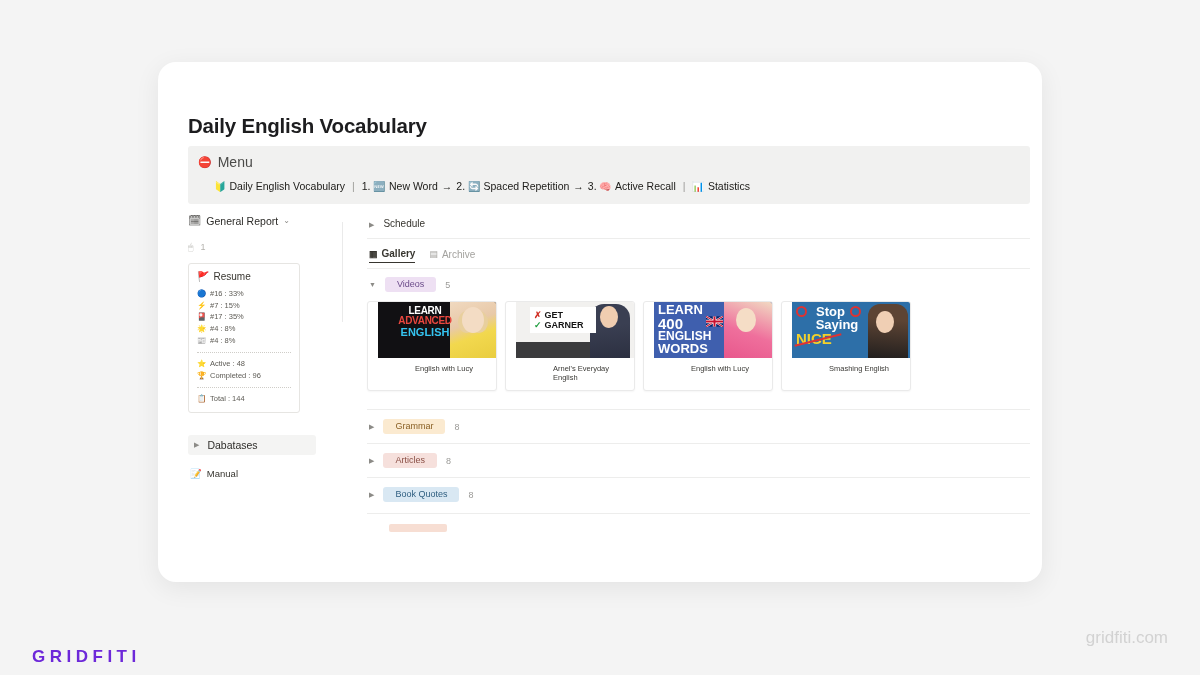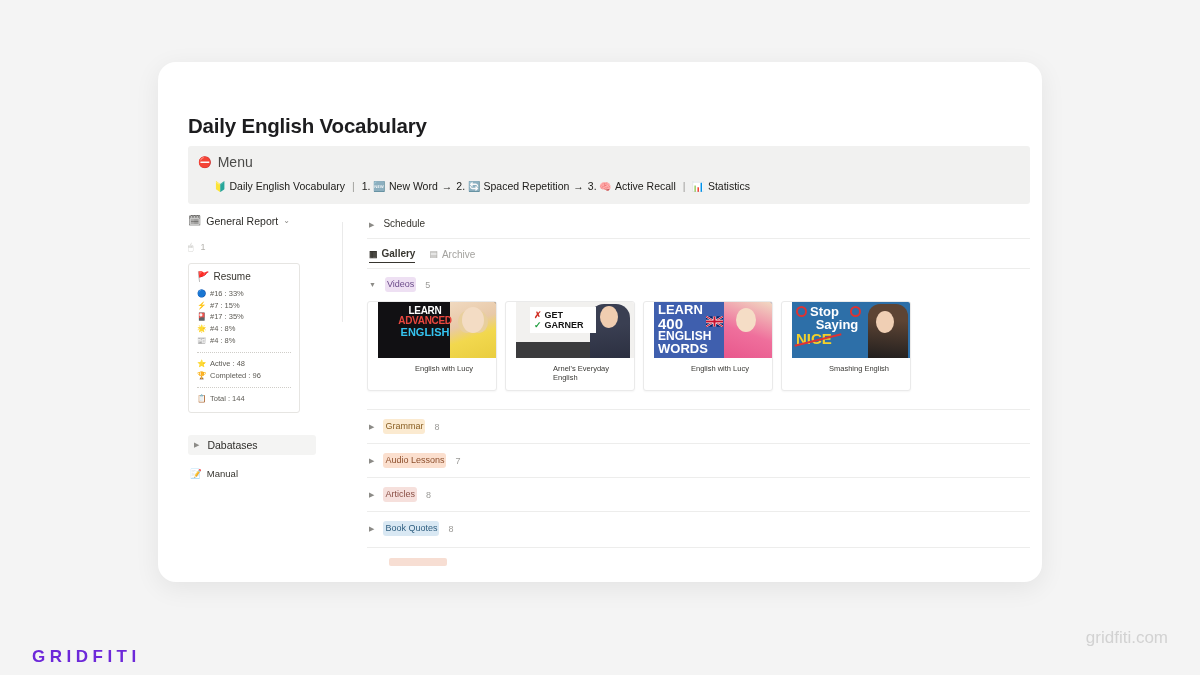--- a/index.html
+++ b/index.html
@@ -128,21 +128,21 @@
   .vtab.active { color: #37352f; font-weight: bold; border-bottom: 1.6px solid #37352f; }
   .vtab .gi { font-size: 9px; }
 
   .group-head {
     display: flex; align-items: center; gap: 9px;
     padding: 8px 0 6px 2px;
     font-size: 9.5px;
   }
   .group-head .tri { font-size: 7px; color: #8c8b87; }
   .chip {
-    display: inline-block; padding: 1px 2px; border-radius: 3px;
+    display: inline-block; padding: 1px 12px; border-radius: 3px;
     font-size: 9px; line-height: 13px;
   }
   .group-count { font-size: 9px; color: #9b9a97; }
 
   
   .gallery { display: flex; gap: 8px; margin-top: 3px; }
   .gcard {
     width: 130px;
     border: 1px solid #eaeaea;
     border-radius: 3px;
@@ -444,46 +444,41 @@
           </div>
 
           <div class="gcard">
             <div class="gthumb t4">
               <div class="ppl">
                   <div class="face"></div>
                 </div>
               <div class="nop" style="left:4px;top:4px"></div>
               <div class="nop" style="left:58px;top:4px"></div>
               <div class="txt">
-                <div class="s1" style="margin-left:14px">Stop</div>
+                <div class="s1" style="margin-left:20px">Stop</div>
                 <div class="s2" style="margin-left:6px">Saying</div>
                 <div class="s3">
                   <span>NICE</span>
                   <span class="strike"></span>
                 </div>
               </div>
             </div>
             <div class="gcap">Smashing English</div>
           </div>
 
         </div>
 
         <div style="height:18px"></div>
 
         <div class="sect-row">
           <span class="tri">▶</span>
           <span class="chip" style="background:#fbead0;color:#8a6126">Grammar</span>
           <span class="group-count">8</span>
         </div>
 
-        <div class="sect-row">
-          <span class="tri">▶</span>
-          <span class="chip" style="background:#fbdfce;color:#8d4f2c">Audio Lessons</span>
-          <span class="group-count">7</span>
-        </div>
 
         <div class="sect-row">
           <span class="tri">▶</span>
           <span class="chip" style="background:#f6e0dc;color:#8a4f45">Articles</span>
           <span class="group-count">8</span>
         </div>
 
         <div class="sect-row">
           <span class="tri">▶</span>
           <span class="chip" style="background:#d9e8f3;color:#2f5f80">Book Quotes</span>

